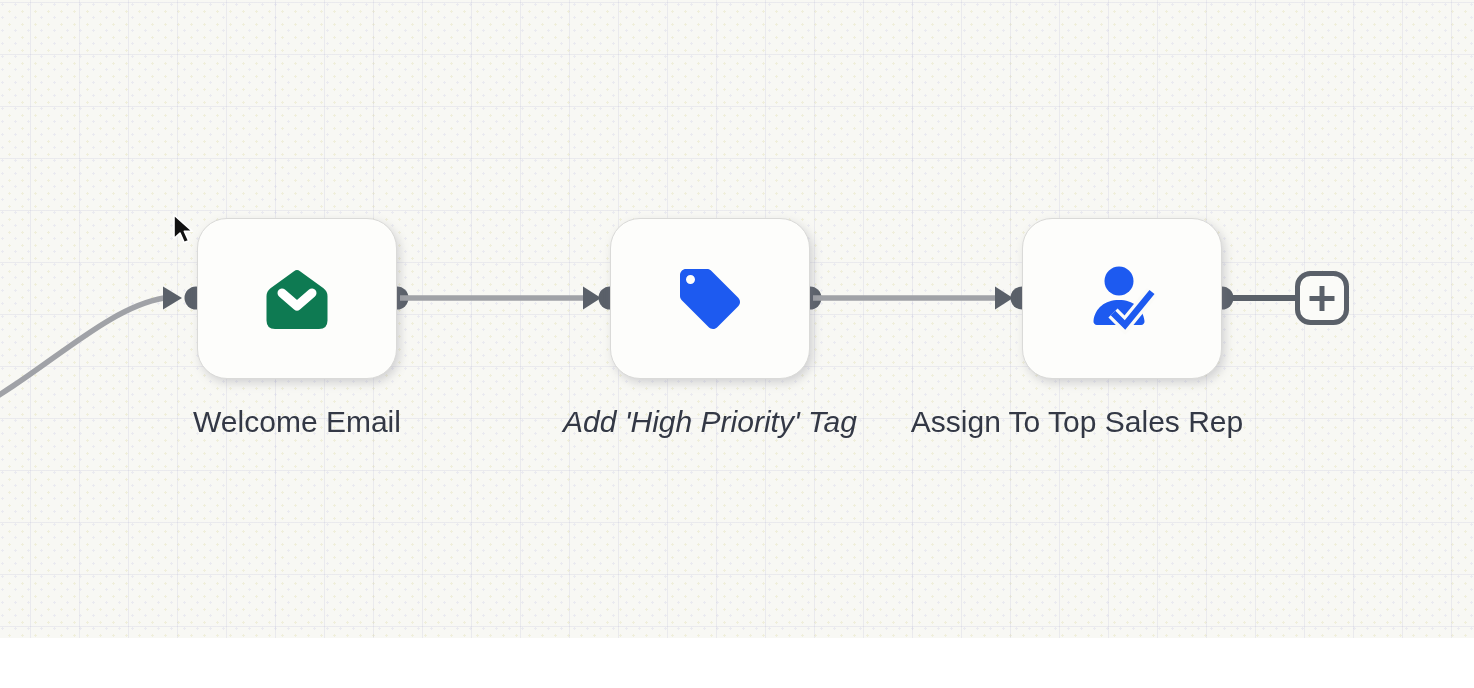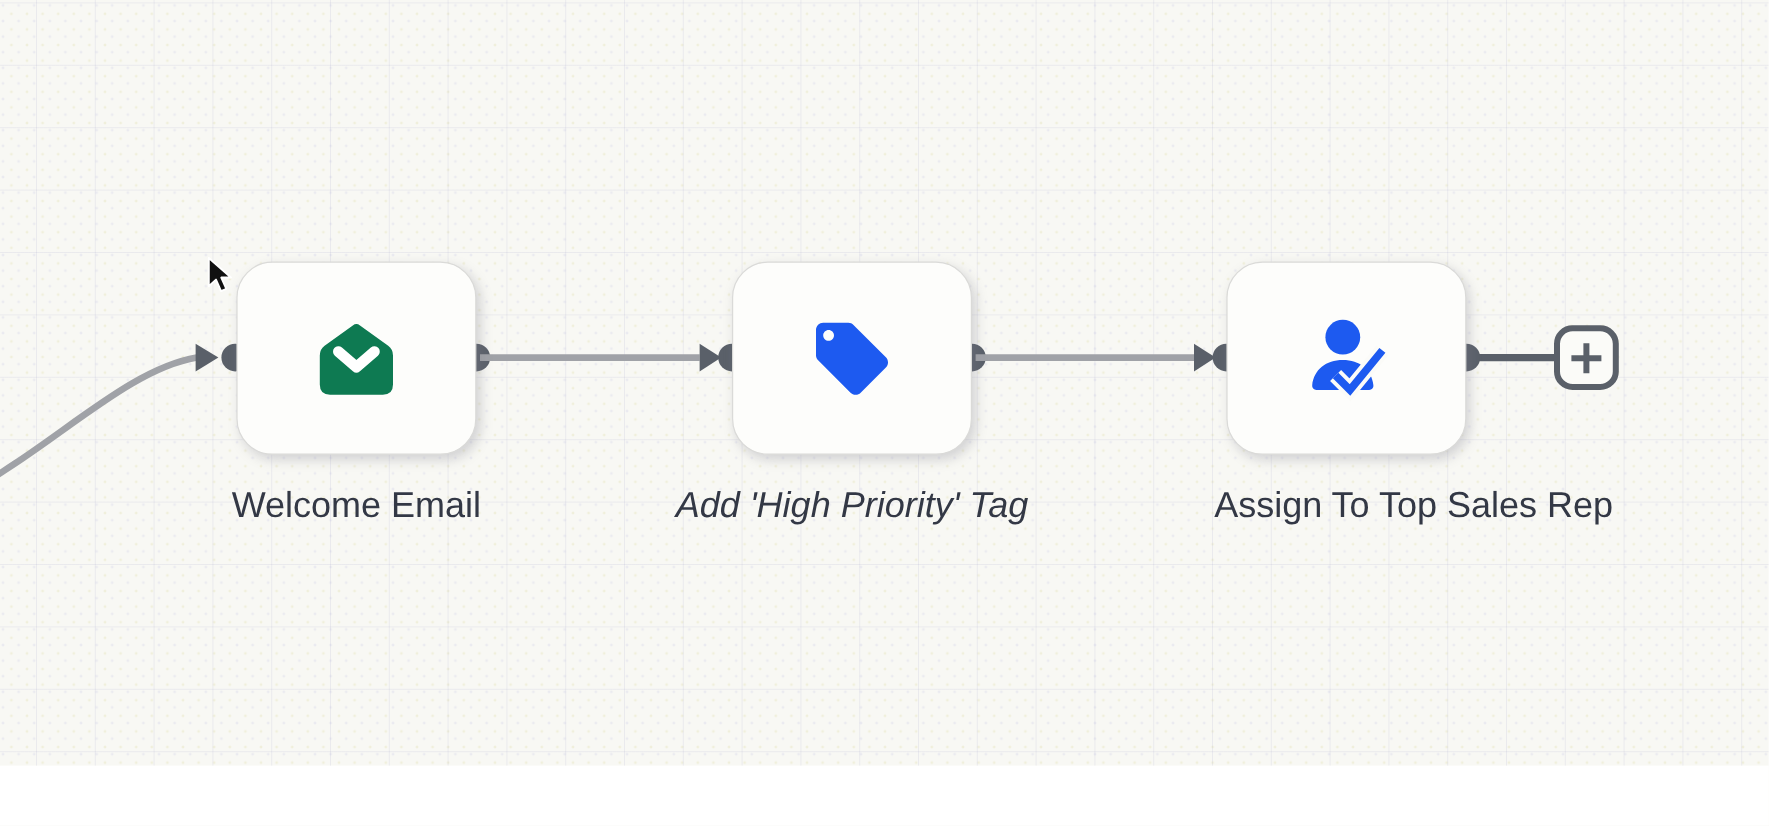--- a/index.html
+++ b/index.html
@@ -54,21 +54,21 @@
     width: 520px;
     text-align: center;
     font-size: 30px;
     font-weight: 400;
     color: #333845;
     letter-spacing: 0px;
     white-space: nowrap;
   }
   .label-1 { left: 37px; }   
   .label-2 { left: 450px; font-style: italic; }  
-  .label-3 { left: 895px; padding-left: 23px; }  
+  .label-3 { left: 817px; }  
   .cursor {
     position: absolute;
     left: 172px;
     top: 214px;
     width: 22px;
     height: 32px;
     pointer-events: none;
   }
 </style>
 </head>

